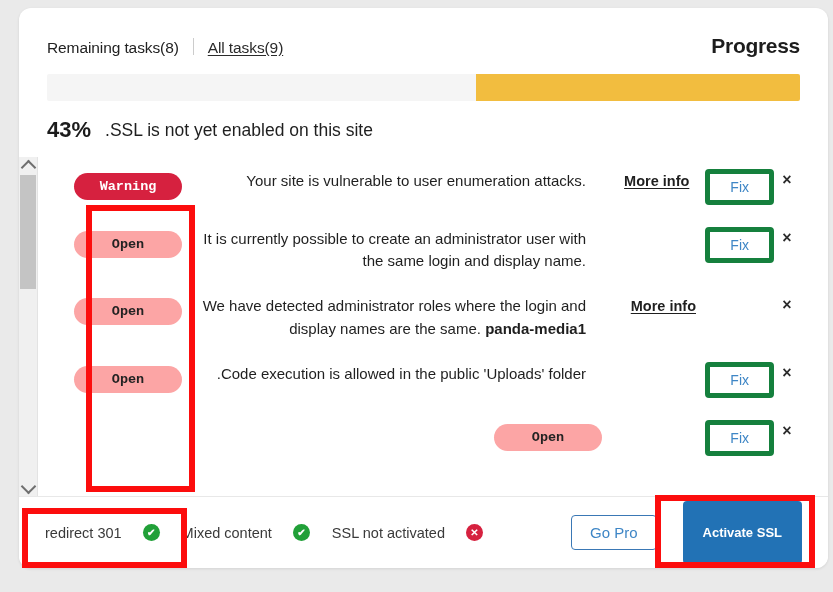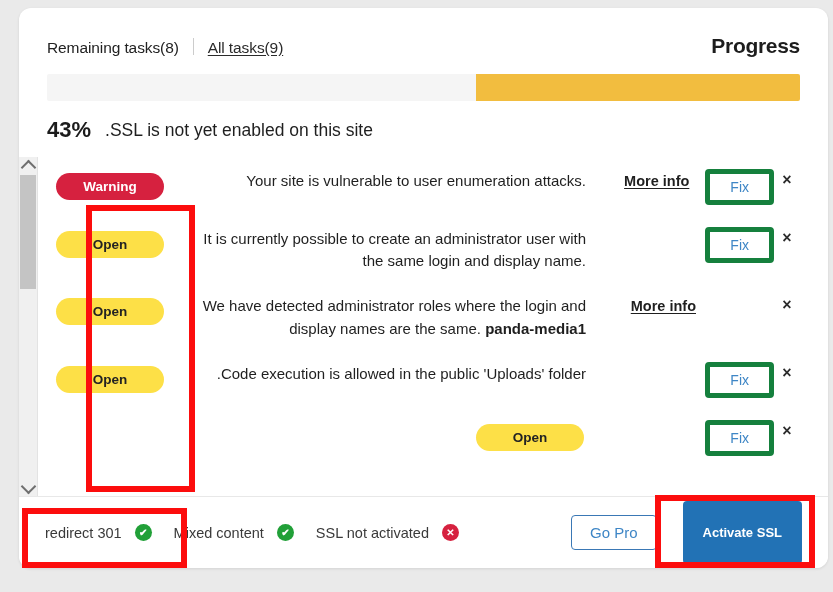--- a/index.html
+++ b/index.html
@@ -176,36 +176,37 @@
     align-items: flex-start;
     padding: 10px 28px 10px 18px;
     direction: rtl;
     min-height: 46px;
     box-sizing: border-box;
   }
   .row-badge {
     flex: 0 0 126px;
     order: 3;
     display: flex;
-    justify-content: flex-end;
+    justify-content: flex-start;
     padding-top: 6px;
+    font-family: Liberation Mono, monospace;
   }
   .badge {
     display: inline-block;
     min-width: 108px;
     text-align: center;
     padding: 6px 10px;
     border-radius: 14px;
     font-size: 13.5px;
     font-weight: bold;
     box-sizing: border-box;
     cursor: pointer;
   }
   .badge.warning { background: #d6213f; color: #ffffff; }
-  .badge.open    { background: #fde047; color: #232323; }
+  .badge.open    { background: #fca5a5; color: #232323; }
 
   .row-desc {
     flex: 1 1 auto;
     order: 2;
     text-align: right;
     direction: rtl;
     unicode-bidi: plaintext;
     font-size: 15px;
     line-height: 1.48;
     color: #1f1f1f;
@@ -271,21 +272,21 @@
     z-index: 3;
   }
   .status-list {
     display: flex;
     align-items: center;
     gap: 22px;
   }
   .status-item {
     display: flex;
     align-items: center;
-    gap: 13px;
+    gap: 21px;
     font-size: 14.5px;
     color: #3a3a3a;
   }
   .ico {
     width: 17px; height: 17px;
     border-radius: 50%;
     display: inline-flex;
     align-items: center;
     justify-content: center;
     color: #fff;

